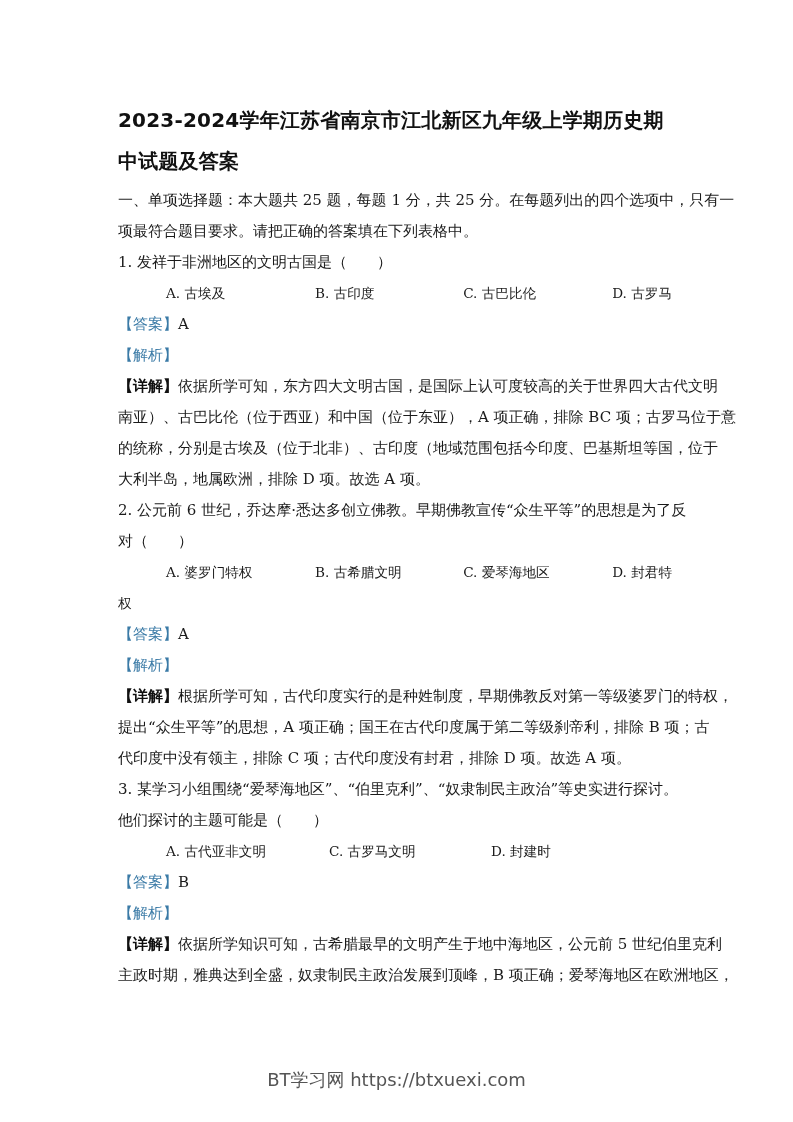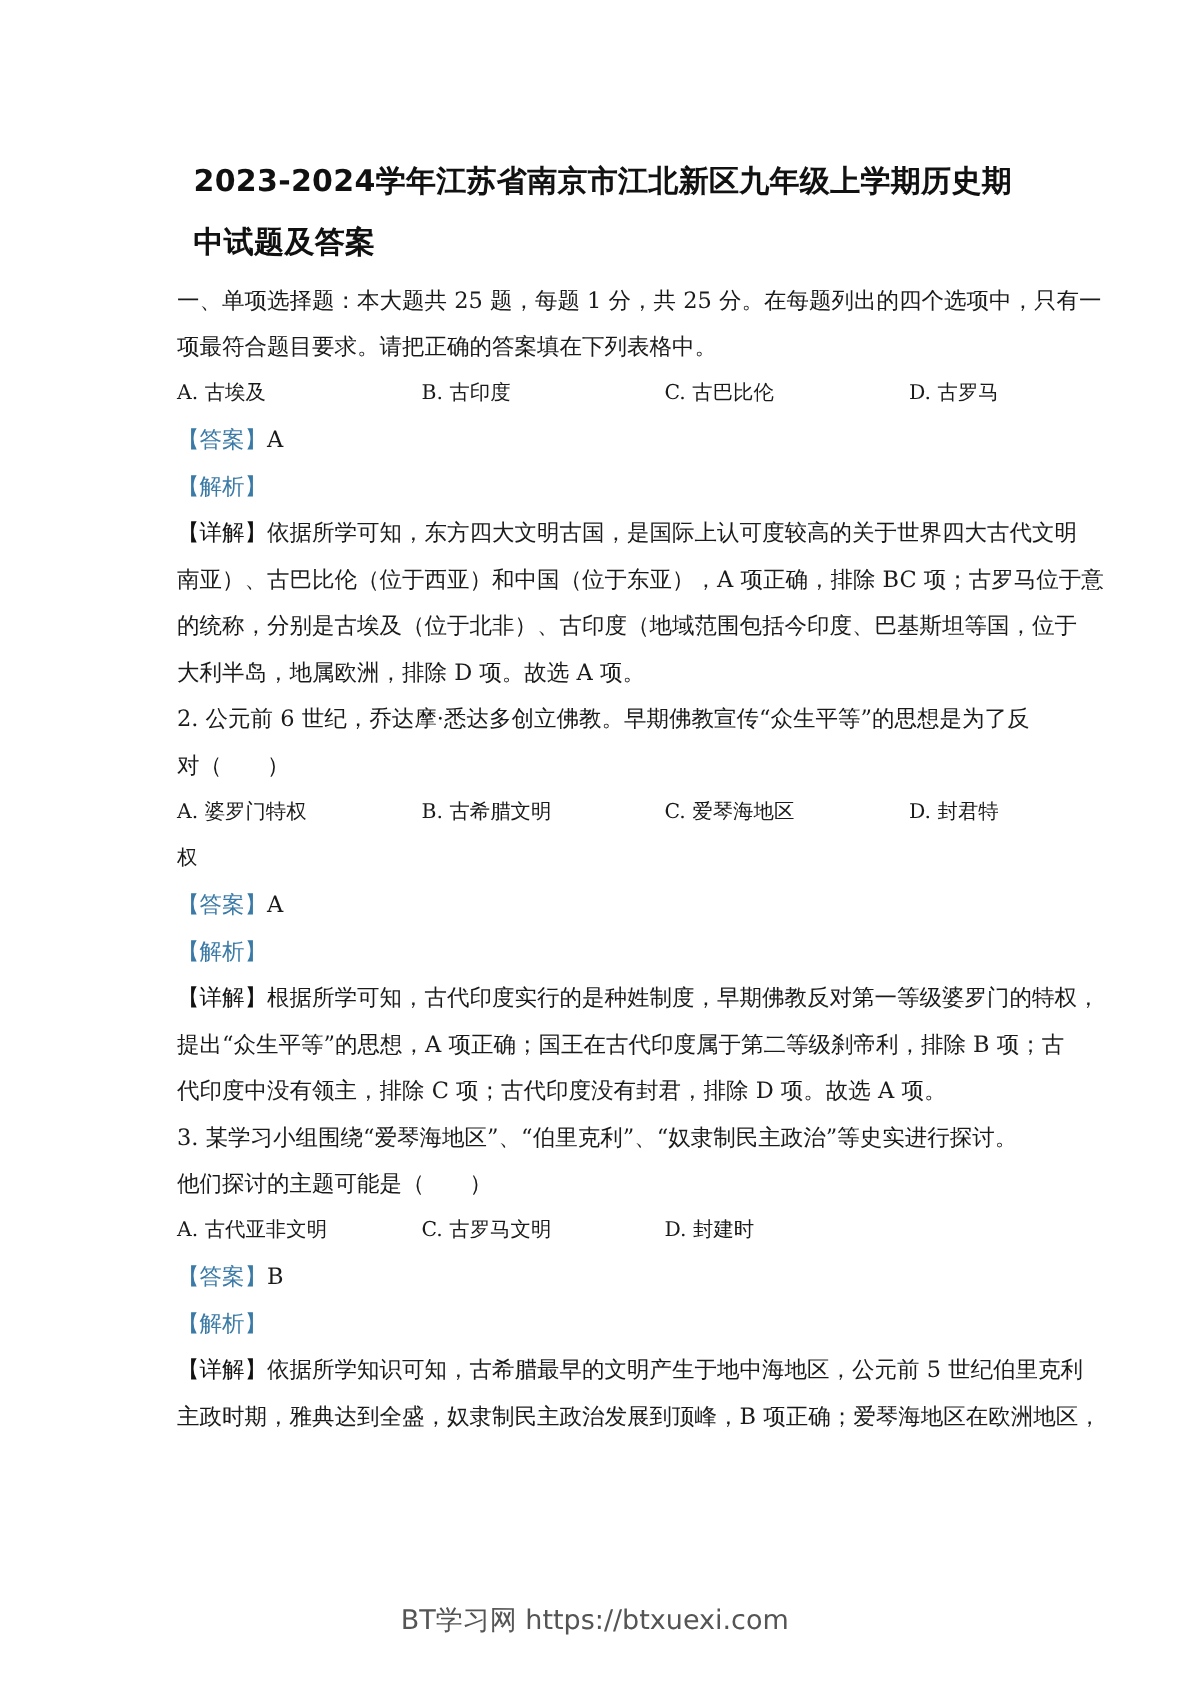--- a/index.html
+++ b/index.html
@@ -19,53 +19,54 @@
       position: absolute;
       left: 118px;
       top: 100px;
       width: 560px;
     }
     .title {
       font-family: "DejaVu Sans", "Liberation Sans", sans-serif;
       font-weight: bold;
       font-size: 20px;
       line-height: 41px;
-      margin: 0 0 3px 11px;
+      margin: 0 0 3px 0;
       letter-spacing: 0.2px;
       color: #111;
     }
     .line {
       font-size: 15px;
       line-height: 31px;
       white-space: nowrap;
       height: 31px;
     }
     .options {
       display: flex;
       font-size: 13.6px;
       line-height: 31px;
       height: 31px;
+      margin-left: 48px;
     }
     .opt {
       width: 163px;
       white-space: nowrap;
     }
     .opt:nth-child(2) { width: 162px; }
     .opt:last-child { width: 72px; }
     .opt-wrap {
       font-size: 13.6px;
       line-height: 31px;
       height: 31px;
     }
     .tag-blue {
       color: #3a7aa6;
       font-family: Liberation Serif, serif;
     }
     .tag-bold {
-      font-weight: normal;
+      font-weight: bold;
       font-family: "DejaVu Sans", "Liberation Sans", sans-serif;
       color: #111;
       text-align: right;
     }
     .footer {
       position: absolute;
       left: 0;
       width: 793px;
       top: 1068px;
       text-align: center;
@@ -80,20 +81,21 @@
 <div class="page">
   <div class="title">
     <div>2023-2024学年江苏省南京市江北新区九年级上学期历史期</div>
     <div>中试题及答案</div>
   </div>
 
   <div class="line">一、单项选择题：本大题共 25 题，每题 1 分，共 25 分。在每题列出的四个选项中，只有一</div>
   <div class="line">项最符合题目要求。请把正确的答案填在下列表格中。</div>
 
   <div>
+    <div class="line">1. 发祥于非洲地区的文明古国是（　　）</div>
     <div class="options">
       <span class="opt">A. 古埃及</span>
       <span class="opt">B. 古印度</span>
       <span class="opt">C. 古巴比伦</span>
       <span class="opt">D. 古罗马</span>
     </div>
     <div class="line">
       <span class="tag-blue">【答案】</span><span>A</span>
     </div>
     <div class="line">

